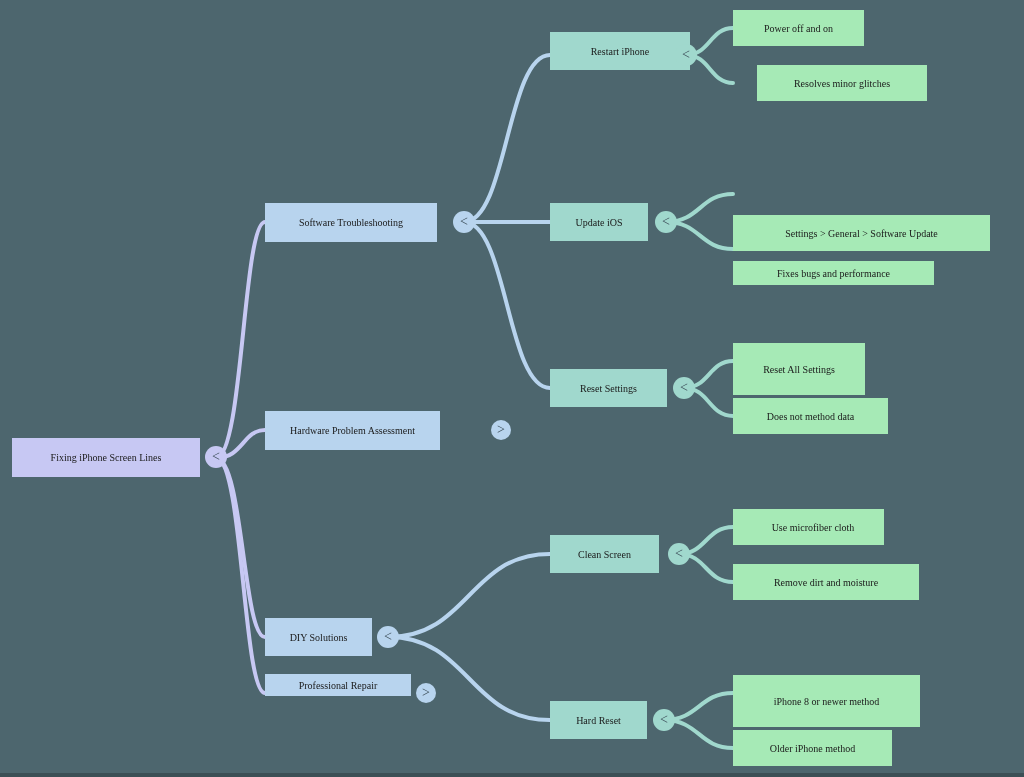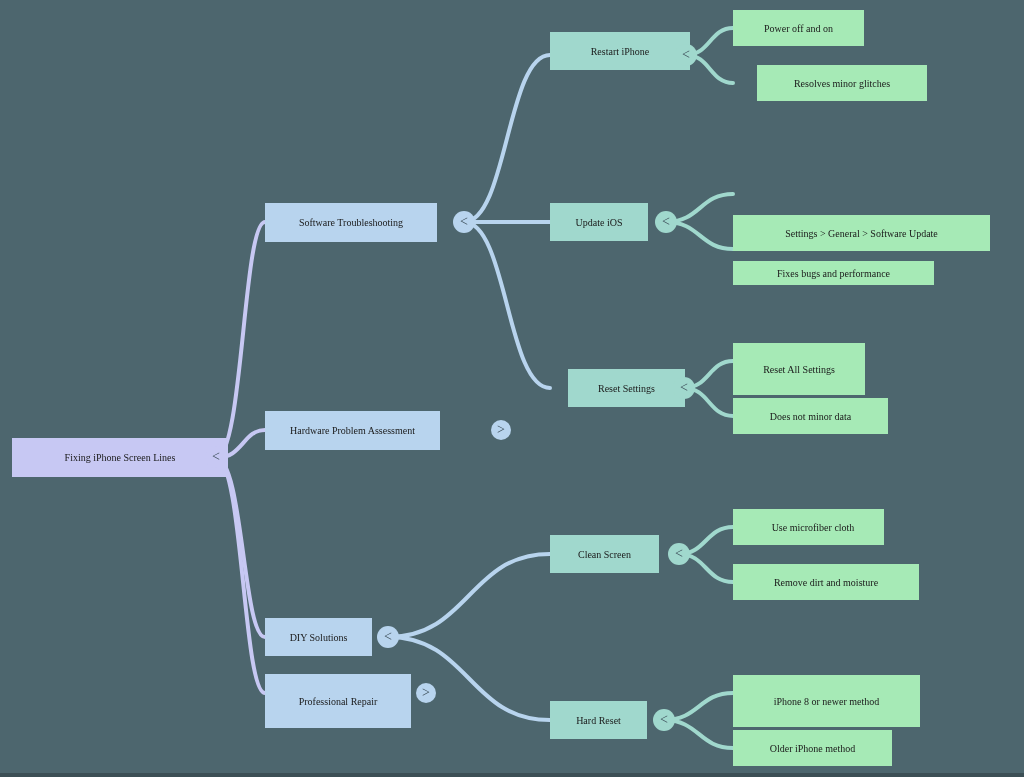--- a/index.html
+++ b/index.html
@@ -78,58 +78,58 @@
     <path class="ln-2" d="M684,388 C709,388 709,361 733,361"></path>
     <path class="ln-2" d="M684,388 C709,388 709,416 733,416"></path>
 
     <path class="ln-2" d="M679,554 C706,554 706,527 733,527"></path>
     <path class="ln-2" d="M679,554 C706,554 706,582 733,582"></path>
 
     <path class="ln-2" d="M664,720 C699,720 699,693 733,693"></path>
     <path class="ln-2" d="M664,720 C699,720 699,748 733,748"></path>
   </svg>
 
-  <div class="node lv-root" style="left:12px;top:438px;width:216px;height:39px;">Fixing iPhone Screen Lines</div>
+  <div class="node lv-root" style="left:12px;top:438px;width:188px;height:39px;">Fixing iPhone Screen Lines</div>
   <div class="toggle t-root t-lg" style="left:205px;top:446px;">&lt;</div>
 
   <div class="node lv-1" style="left:265px;top:203px;width:172px;height:39px;">Software Troubleshooting</div>
   <div class="toggle t-1 t-lg" style="left:453px;top:211px;">&lt;</div>
 
   <div class="node lv-1" style="left:265px;top:411px;width:175px;height:39px;">Hardware Problem Assessment</div>
   <div class="toggle t-1 t-sm" style="left:491px;top:420px;">&gt;</div>
 
   <div class="node lv-1" style="left:265px;top:618px;width:107px;height:38px;">DIY Solutions</div>
   <div class="toggle t-1 t-lg" style="left:377px;top:626px;">&lt;</div>
 
-  <div class="node lv-1" style="left:265px;top:674px;width:146px;height:54px;">Professional Repair</div>
+  <div class="node lv-1" style="left:265px;top:674px;width:146px;height:22px;">Professional Repair</div>
   <div class="toggle t-1 t-sm" style="left:416px;top:683px;">&gt;</div>
 
   <div class="node lv-2" style="left:550px;top:32px;width:140px;height:38px;">Restart iPhone</div>
   <div class="toggle t-2 t-lg" style="left:675px;top:44px;">&lt;</div>
 
   <div class="node lv-2" style="left:550px;top:203px;width:98px;height:38px;">Update iOS</div>
   <div class="toggle t-2 t-lg" style="left:655px;top:211px;">&lt;</div>
 
-  <div class="node lv-2" style="left:550px;top:369px;width:117px;height:38px;margin-left:18px;">Reset Settings</div>
+  <div class="node lv-2" style="left:550px;top:369px;width:117px;height:38px;">Reset Settings</div>
   <div class="toggle t-2 t-lg" style="left:673px;top:377px;">&lt;</div>
 
   <div class="node lv-2" style="left:550px;top:535px;width:109px;height:38px;">Clean Screen</div>
   <div class="toggle t-2 t-lg" style="left:668px;top:543px;">&lt;</div>
 
   <div class="node lv-2" style="left:550px;top:701px;width:97px;height:38px;">Hard Reset</div>
   <div class="toggle t-2 t-lg" style="left:653px;top:709px;">&lt;</div>
 
   <div class="node lv-leaf" style="left:733px;top:10px;width:131px;height:36px;">Power off and on</div>
   <div class="node lv-leaf" style="left:733px;top:65px;width:170px;height:36px;margin-left:24px;">Resolves minor glitches</div>
 
   <div class="node lv-leaf" style="left:733px;top:176px;width:257px;height:36px;margin-top:39px;">Settings &gt; General &gt; Software Update</div>
   <div class="node lv-leaf" style="left:733px;top:231px;width:201px;height:24px;margin-top:30px;">Fixes bugs and performance</div>
 
   <div class="node lv-leaf" style="left:733px;top:343px;width:132px;height:52px;">Reset All Settings</div>
-  <div class="node lv-leaf" style="left:733px;top:398px;width:155px;height:36px;">Does not minor data</div>
+  <div class="node lv-leaf" style="left:733px;top:398px;width:155px;height:36px;">Does not method data</div>
 
   <div class="node lv-leaf" style="left:733px;top:509px;width:151px;height:36px;padding-left:17px;">Use microfiber cloth</div>
   <div class="node lv-leaf" style="left:733px;top:564px;width:186px;height:36px;">Remove dirt and moisture</div>
 
   <div class="node lv-leaf" style="left:733px;top:675px;width:187px;height:52px;">iPhone 8 or newer method</div>
   <div class="node lv-leaf" style="left:733px;top:730px;width:159px;height:36px;">Older iPhone method</div>
 
   <div class="bottom-edge"></div>
 </div>
 

